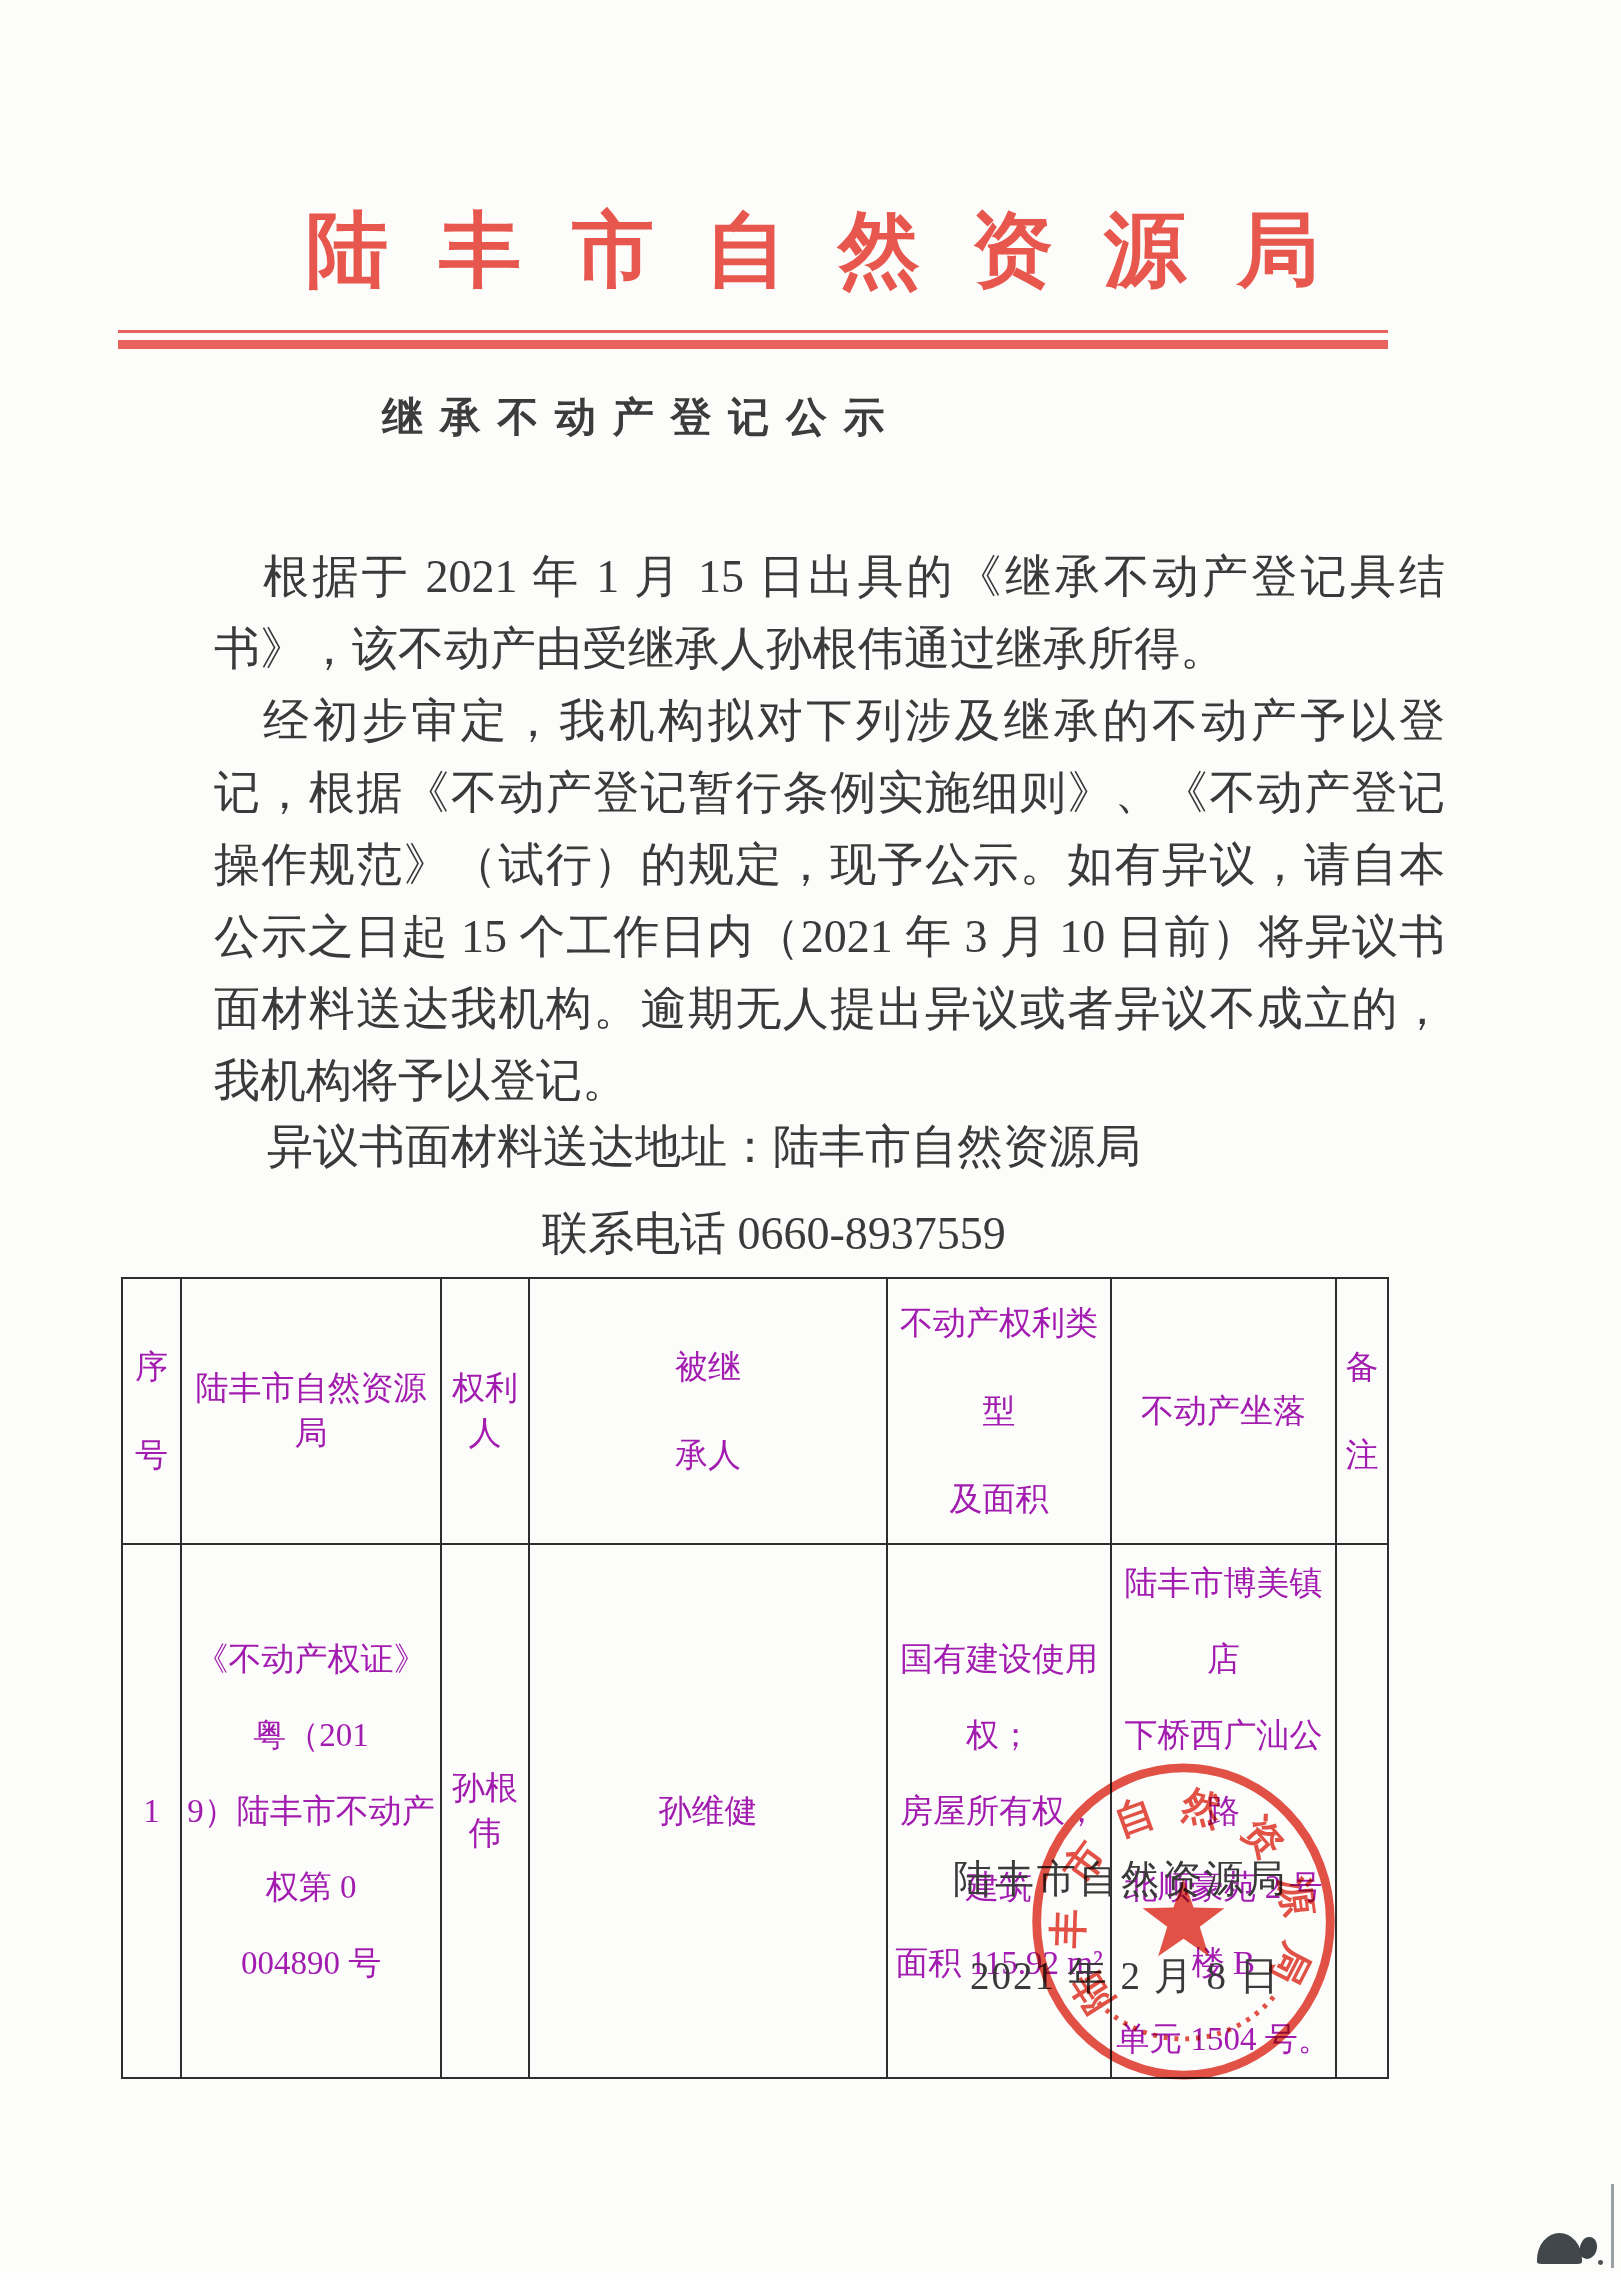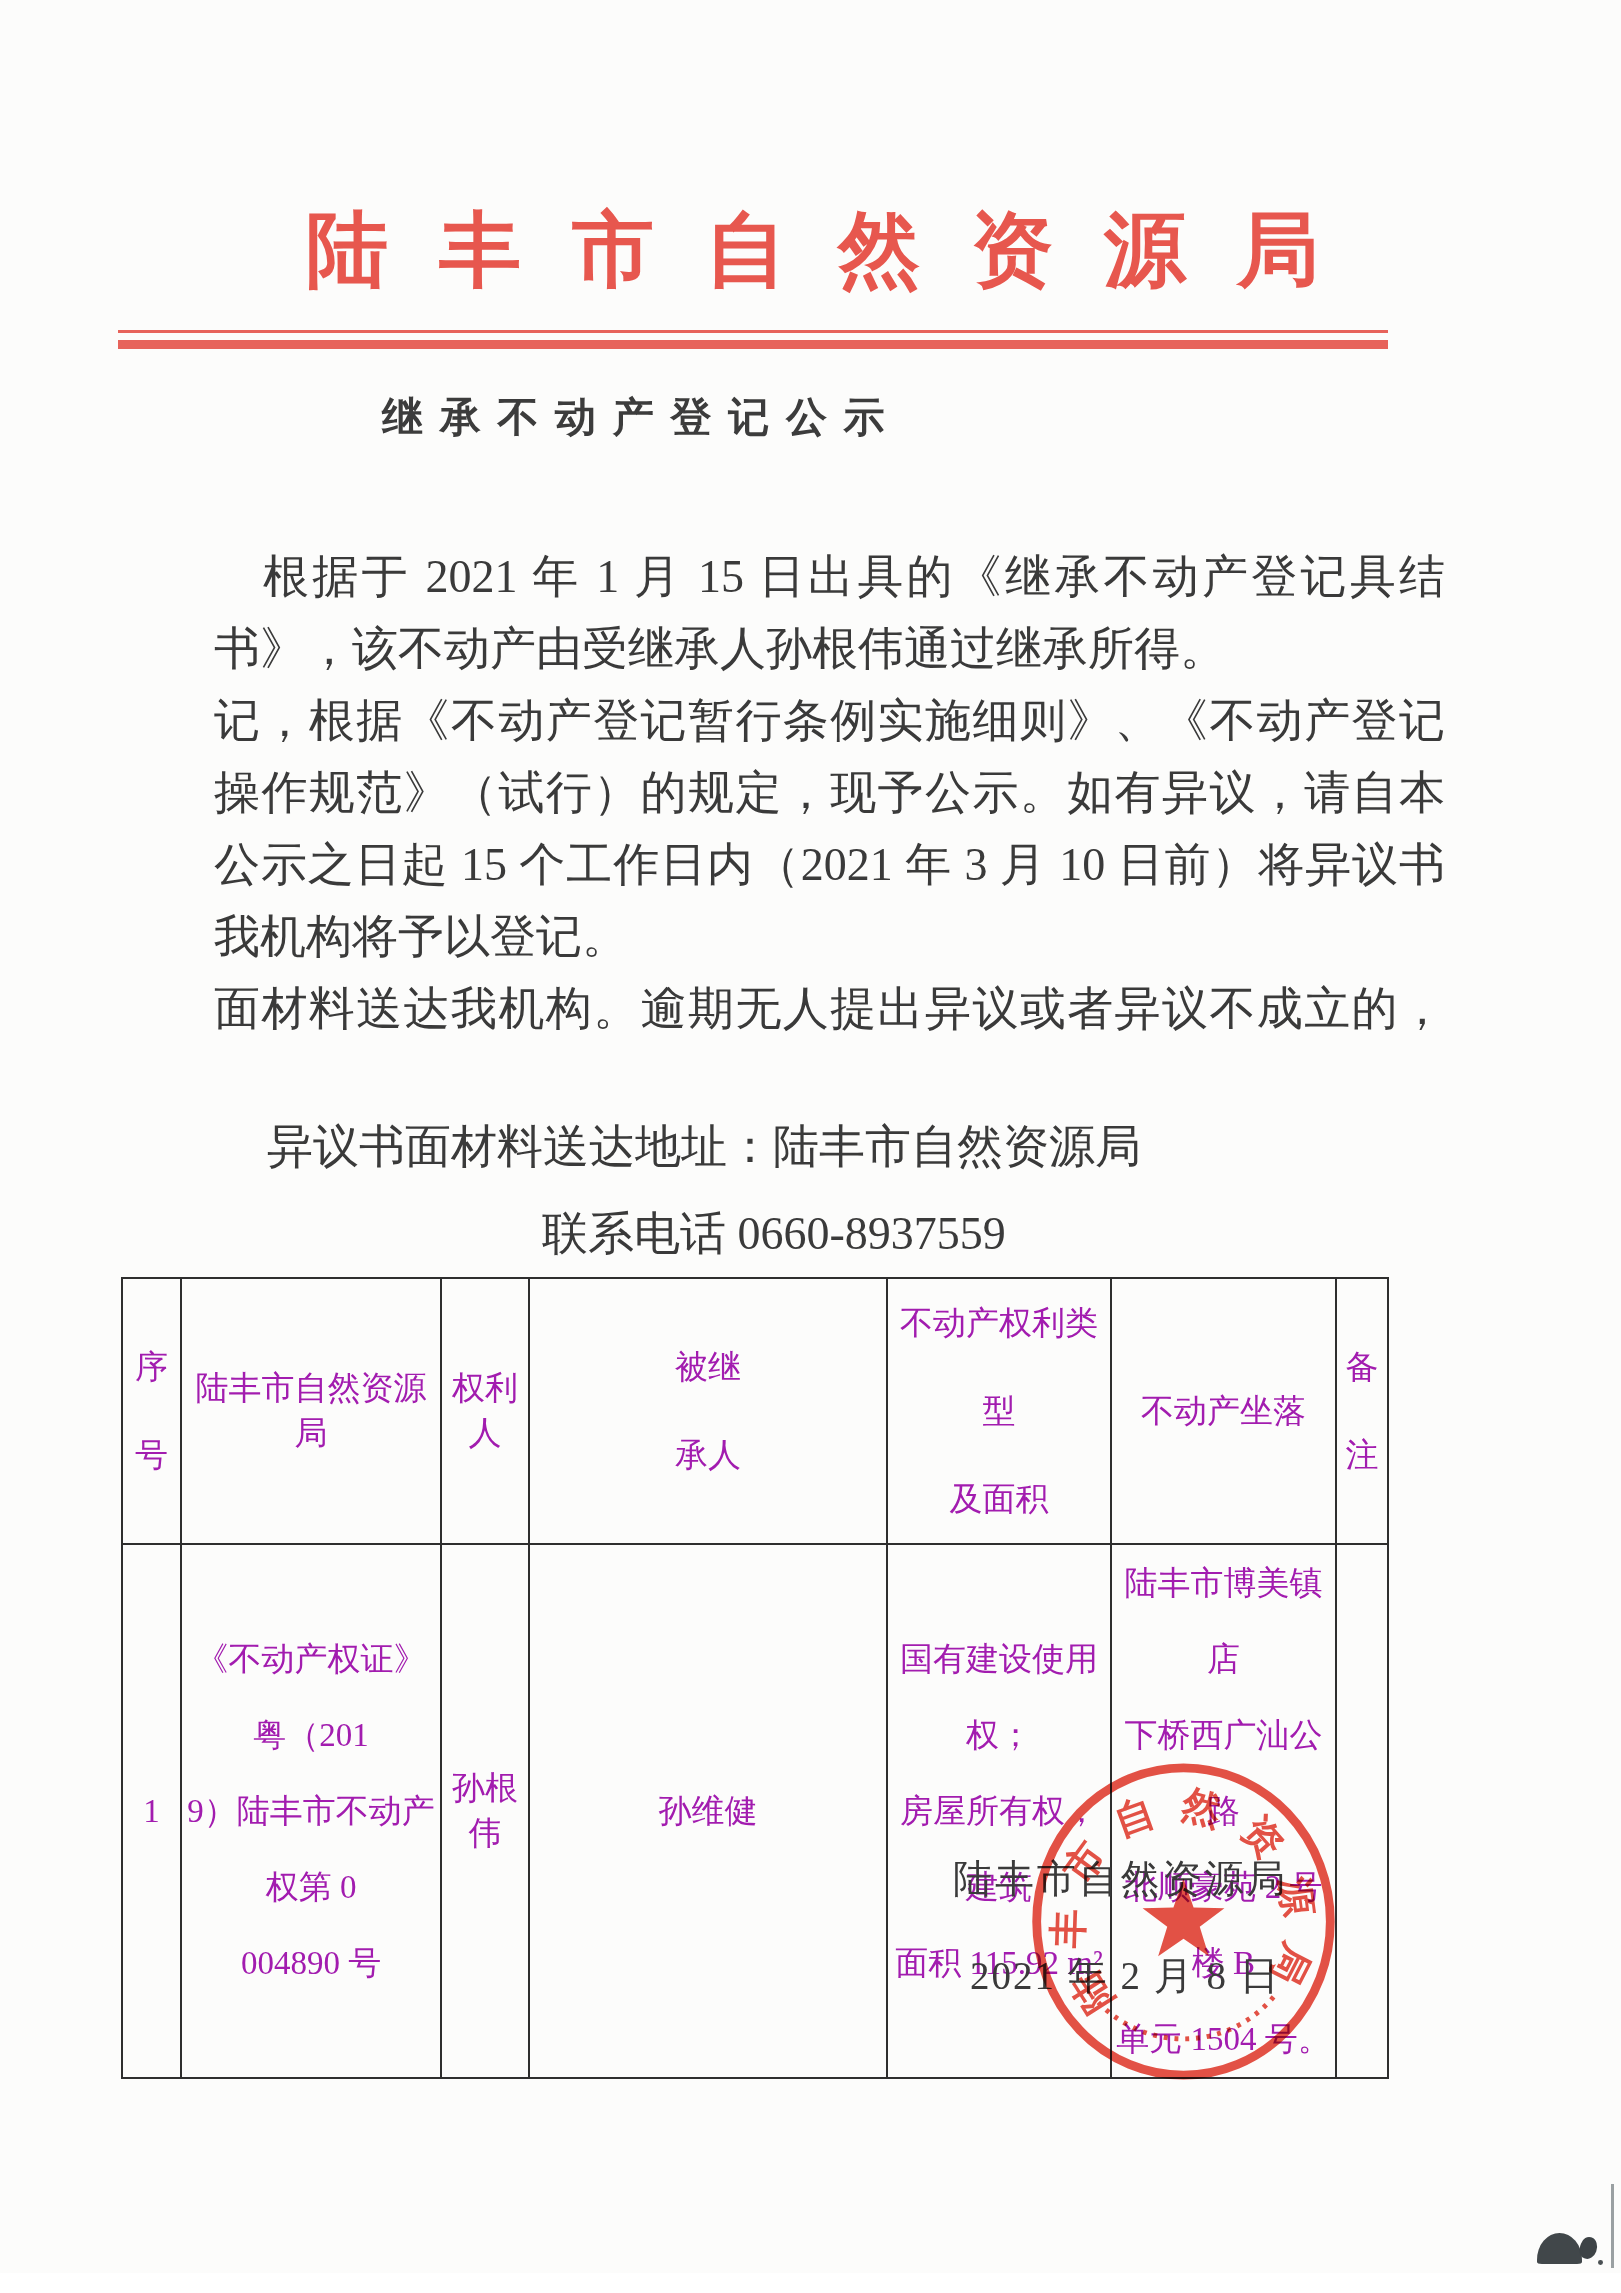--- a/index.html
+++ b/index.html
@@ -174,25 +174,26 @@
 
   <div class="agency-header">陆丰市自然资源局</div>
   <div class="rule-thin"></div>
   <div class="rule-thick"></div>
 
   <div class="doc-title">继承不动产登记公示</div>
 
   <div class="body-block">
     <div class="body-line full ind">根据于 2021 年 1 月 15 日出具的《继承不动产登记具结</div>
     <div class="body-line">书》，该不动产由受继承人孙根伟通过继承所得。</div>
+    <div class="body-line full ind">经初步审定，我机构拟对下列涉及继承的不动产予以登</div>
     <div class="body-line full">记，根据《不动产登记暂行条例实施细则》、《不动产登记</div>
     <div class="body-line full">操作规范》（试行）的规定，现予公示。如有异议，请自本</div>
     <div class="body-line full">公示之日起 15 个工作日内（2021 年 3 月 10 日前）将异议书</div>
+    <div class="body-line full">面材料送达我机构。逾期无人提出异议或者异议不成立的，</div>
     <div class="body-line">我机构将予以登记。</div>
-    <div class="body-line full">面材料送达我机构。逾期无人提出异议或者异议不成立的，</div>
   </div>
 
   <div class="addr-line">异议书面材料送达地址：陆丰市自然资源局</div>
   <div class="phone-line">联系电话 0660-8937559</div>
 
   <div class="notice-table-wrap">
     <table class="notice-table">
       <colgroup>
         <col style="width:59px">
         <col style="width:260px">

